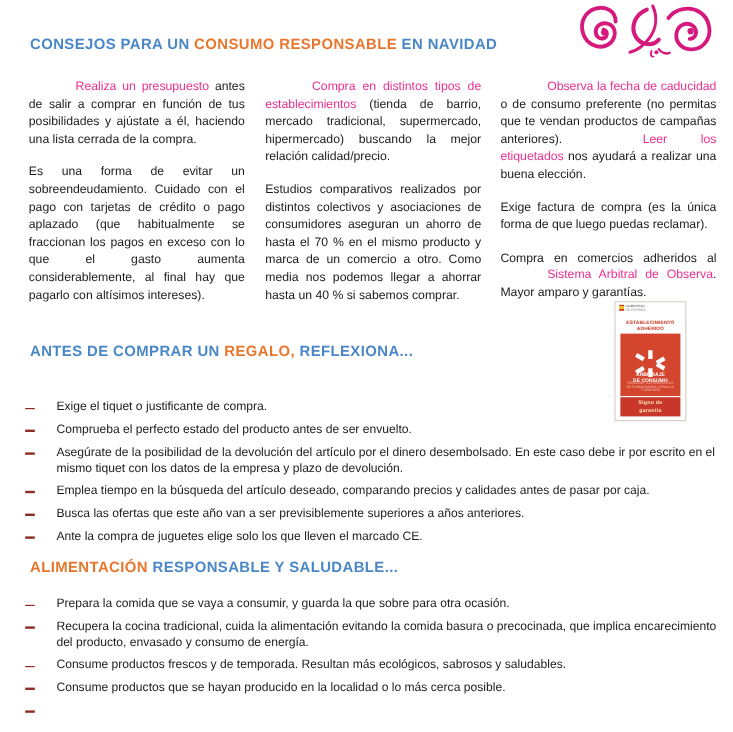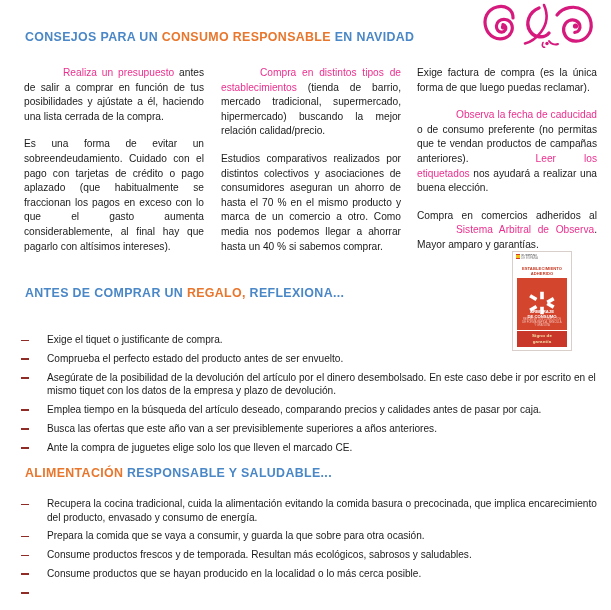--- a/index.html
+++ b/index.html
@@ -248,22 +248,22 @@
       <p><span class="pink">Realiza un presupuesto</span><span> antes de salir a comprar en función de tus posibilidades y ajústate a él, haciendo una lista cerrada de la compra.</span></p>
       <p>Es una forma de evitar un sobreendeudamiento. Cuidado con el pago con tarjetas de crédito o pago aplazado (que habitualmente se fraccionan los pagos en exceso con lo que el gasto aumenta considerablemente, al final hay que pagarlo con altísimos intereses).</p>
     </div>
 
     <div class="col" id="col-2">
       <p><span class="pink">Compra en distintos tipos de establecimientos</span><span> (tienda de barrio, mercado tradicional, supermercado, hipermercado) buscando la mejor relación calidad/precio.</span></p>
       <p>Estudios comparativos realizados por distintos colectivos y asociaciones de consumidores aseguran un ahorro de hasta el 70 % en el mismo producto y marca de un comercio a otro. Como media nos podemos llegar a ahorrar hasta un 40 % si sabemos comprar.</p>
     </div>
 
     <div class="col" id="col-3">
+      <p><span class="pink">Observa la fecha de caducidad</span><span> o de consumo preferente (no permitas que te vendan productos de campañas anteriores). </span><span class="pink">Leer los etiquetados</span><span> nos ayudará a realizar una buena elección.</span></p>
       <p>Exige factura de compra (es la única forma de que luego puedas reclamar).</p>
-      <p><span class="pink">Observa la fecha de caducidad</span><span> o de consumo preferente (no permitas que te vendan productos de campañas anteriores). </span><span class="pink">Leer los etiquetados</span><span> nos ayudará a realizar una buena elección.</span></p>
       <p><span>Compra en comercios adheridos al </span><span class="pink">Sistema Arbitral de Observa</span><span>. Mayor amparo y garantías.</span></p>
     </div>
   </div>
 
   <div class="seal">
     <div class="seal-top">
       <div class="seal-miniflag"></div>
       <div class="seal-minitext">
         <span class="l1">GOBIERNO</span>
         <span class="l2">DE ESPAÑA</span>
@@ -313,20 +313,20 @@
     <div class="list-item"><span class="dash"></span><span>Emplea tiempo en la búsqueda del artículo deseado, comparando precios y calidades antes de pasar por caja.</span></div>
     <div class="list-item"><span class="dash"></span><span>Busca las ofertas que este año van a ser previsiblemente superiores a años anteriores.</span></div>
     <div class="list-item"><span class="dash"></span><span>Ante la compra de juguetes elige solo los que lleven el marcado CE.</span></div>
   </div>
 
   <div class="section-heading" id="heading-alim">
     <span class="h-orange">ALIMENTACIÓN </span><span class="h-blue">RESPONSABLE Y SALUDABLE...</span>
   </div>
 
   <div class="list" id="list-alim">
+    <div class="list-item"><span class="dash"></span><span>Prepara la comida que se vaya a consumir, y guarda la que sobre para otra ocasión.</span></div>
     <div class="list-item"><span class="dash"></span><span>Recupera la cocina tradicional, cuida la alimentación evitando la comida basura o precocinada, que implica encarecimiento del producto,  envasado y consumo de energía.</span></div>
-    <div class="list-item"><span class="dash"></span><span>Prepara la comida que se vaya a consumir, y guarda la que sobre para otra ocasión.</span></div>
     <div class="list-item"><span class="dash"></span><span>Consume productos frescos y de temporada. Resultan más ecológicos, sabrosos y saludables.</span></div>
     <div class="list-item"><span class="dash"></span><span>Consume productos que se hayan producido en la localidad o lo más cerca posible.</span></div>
     <div class="list-item"><span class="dash"></span></div>
   </div>
 
 </div>
 
 </body></html>

